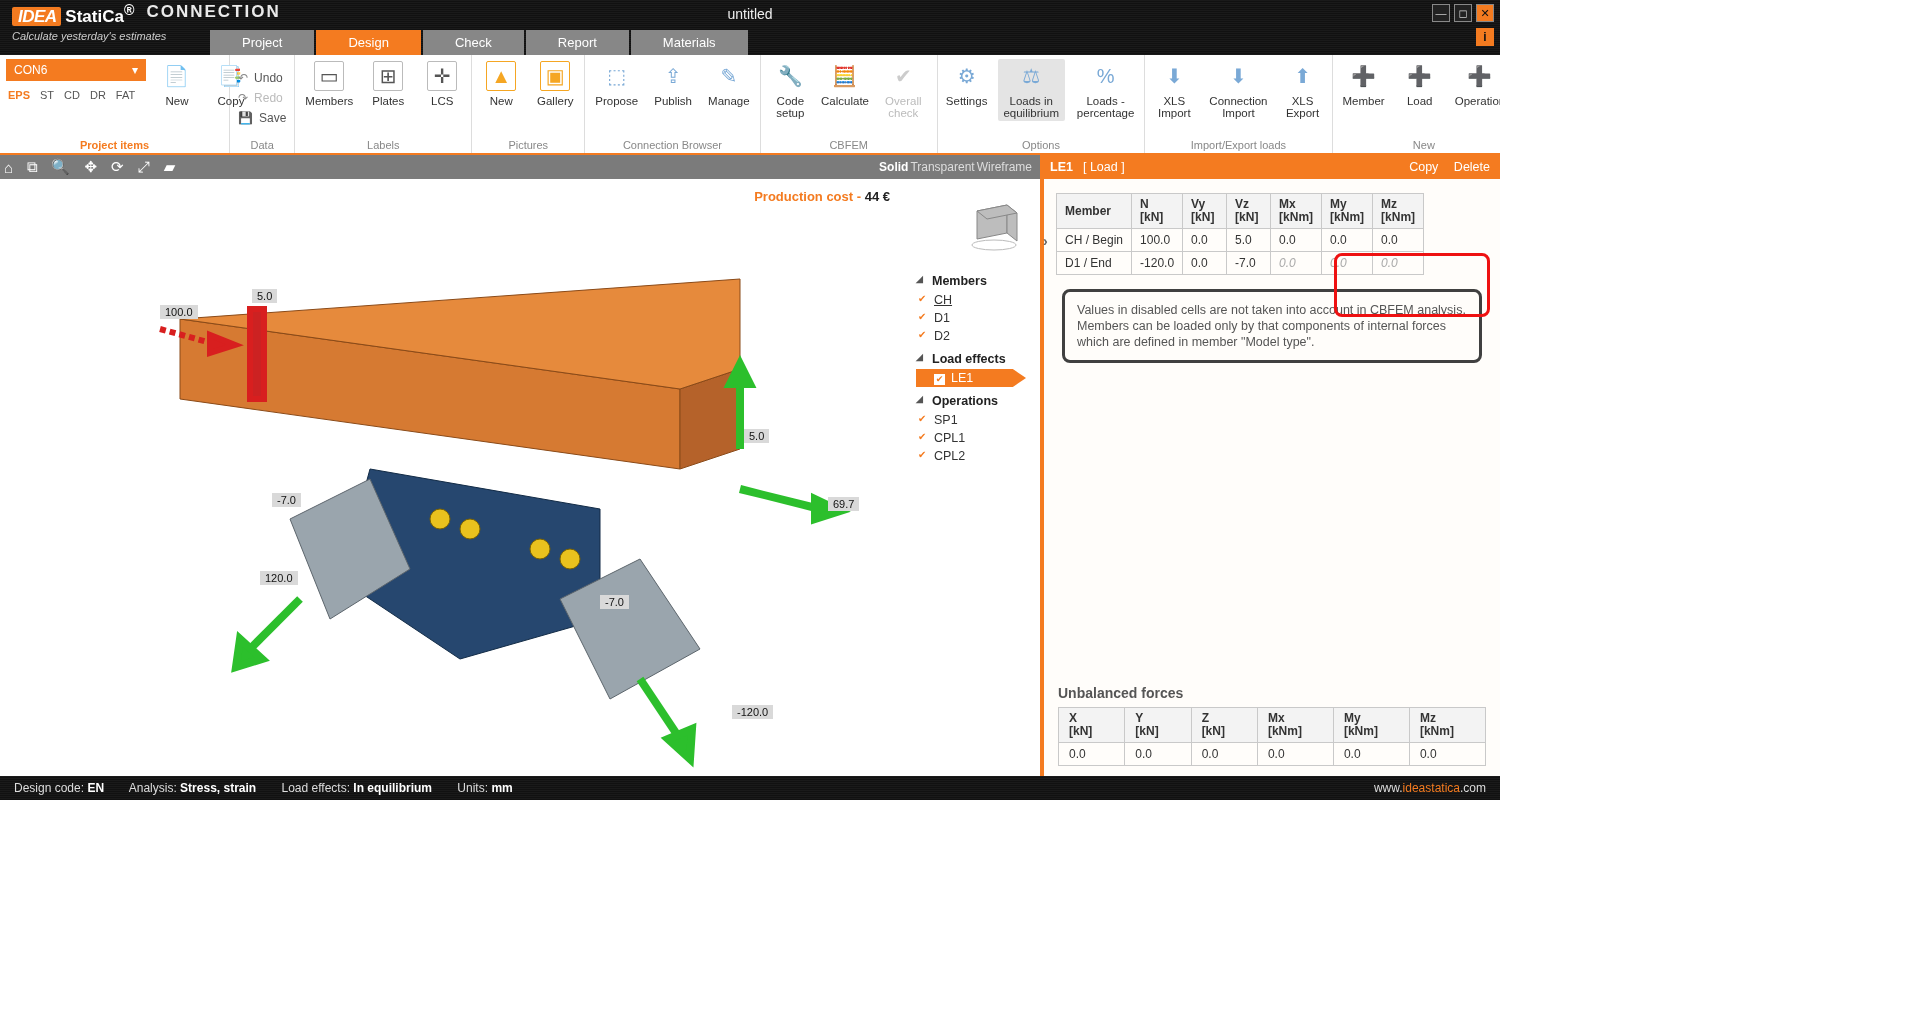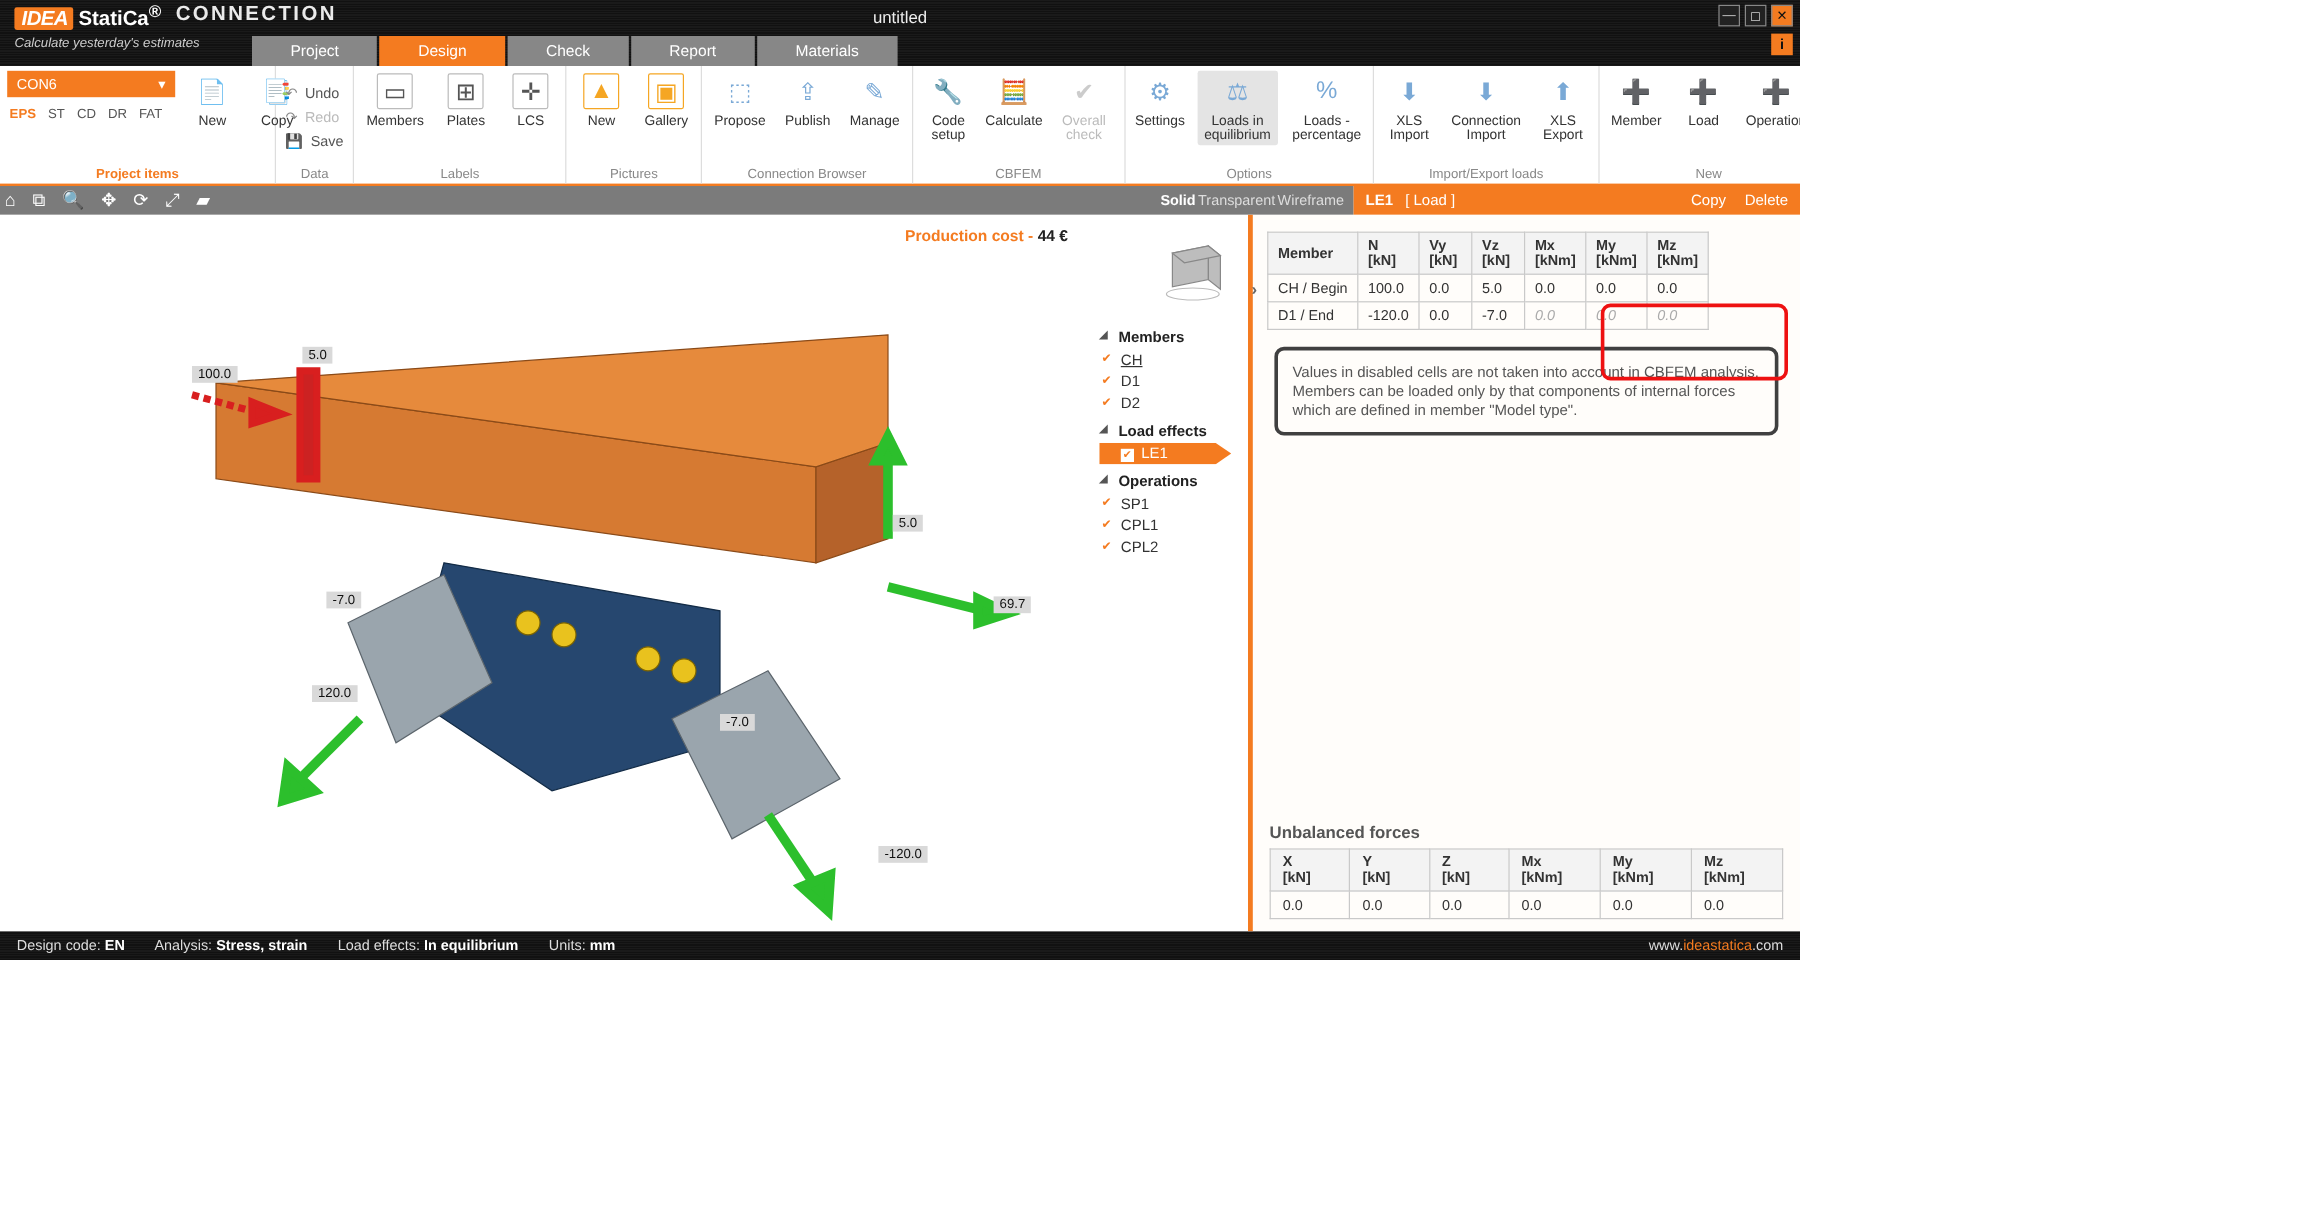--- a/index.html
+++ b/index.html
@@ -341,21 +341,21 @@
       <span>⟳</span>
       <span>⤢</span>
       <span>▰</span>
     </div>
     <div class="right">
       <span class="active">Solid</span>
       <span>Transparent</span>
       <span>Wireframe</span>
     </div>
   </div>
-  <div class="rp-hdr" style="width:372px">
+  <div class="rp-hdr" style="width:460px">
     <div class="l"><b>LE1</b><span>[ Load ]</span></div>
     <div class="r">
       <span>Copy</span>
       <span>Delete</span>
     </div>
   </div>
 </div>
 
 <div class="main">
 

